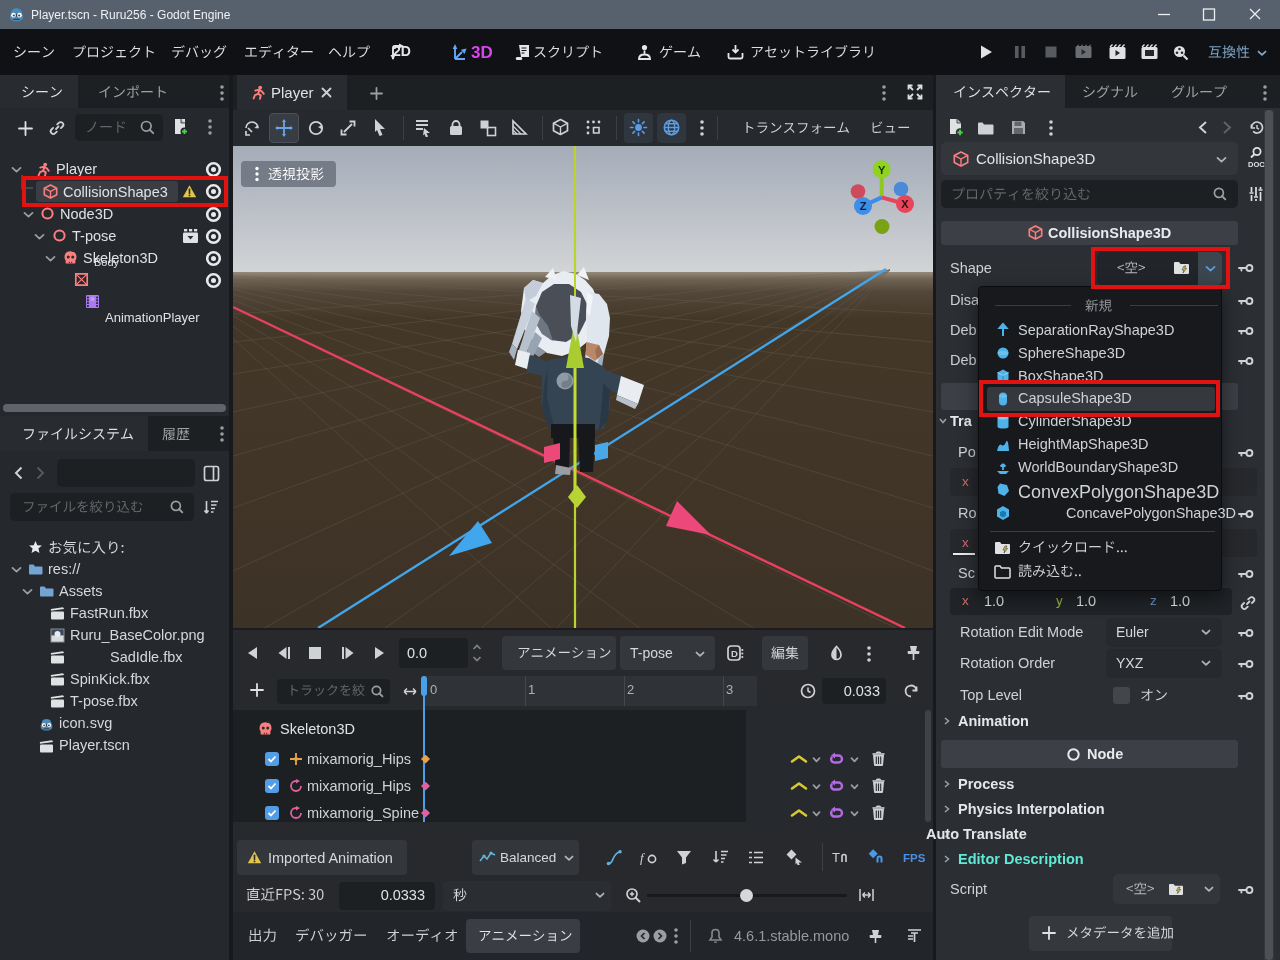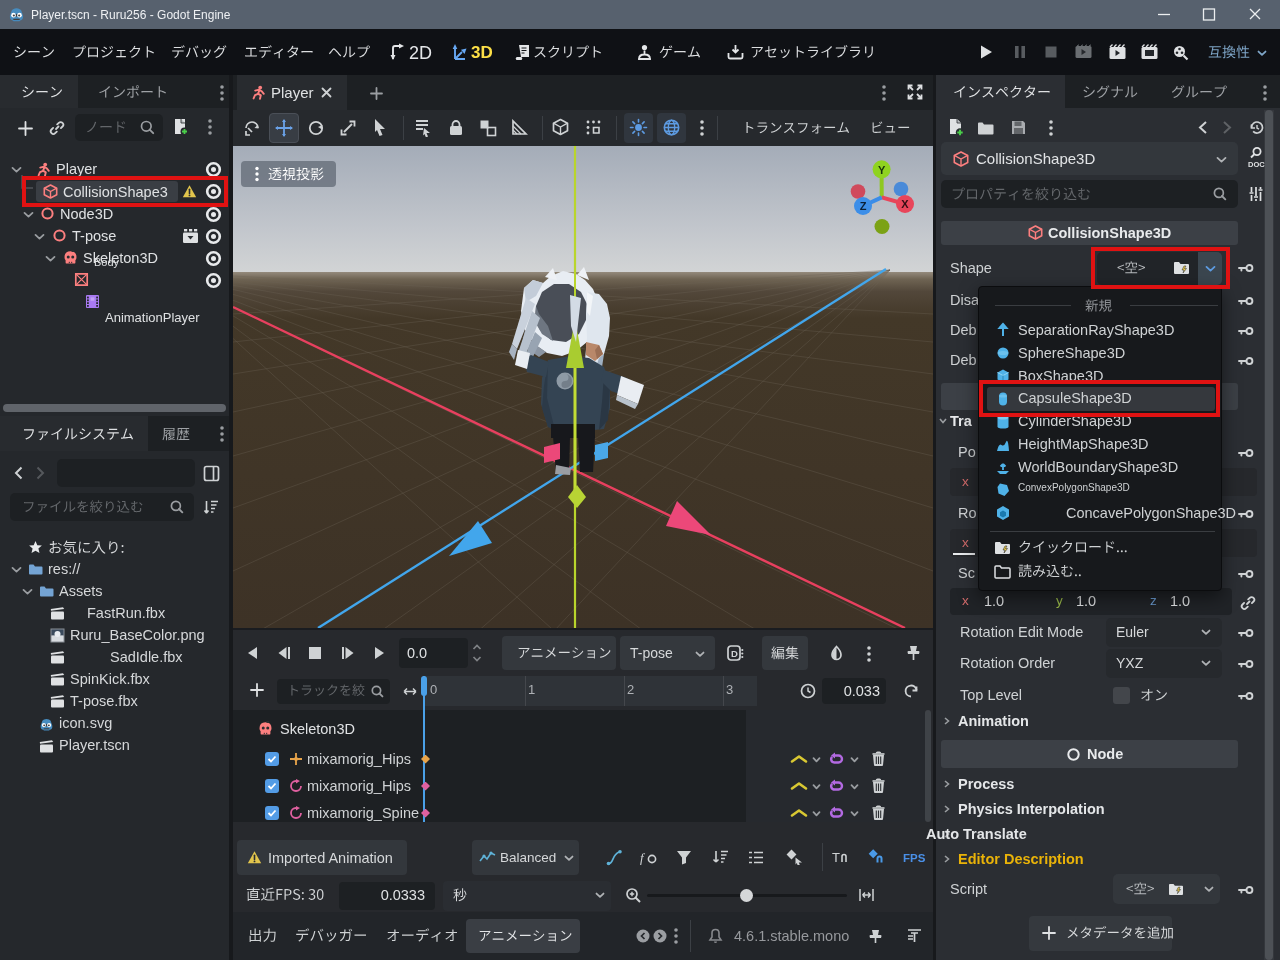--- a/index.html
+++ b/index.html
@@ -39,27 +39,27 @@
       <path transform="translate(0 15.1)" d="M2 -9.4Q2.3 -9.3 2.7 -9.3Q3 -9.3 3.2 -9.3H10.9Q11.2 -9.3 11.5 -9.3Q11.8 -9.3 12.1 -9.4V-8.1Q11.8 -8.2 11.5 -8.2Q11.2 -8.2 10.9 -8.2H3.2Q3 -8.2 2.7 -8.2Q2.3 -8.2 2 -8.1ZM6.4 -1.1V-8.7H7.6V-1.1ZM1.2 -1.8Q1.5 -1.8 1.8 -1.8Q2.1 -1.7 2.4 -1.7H11.7Q12 -1.7 12.3 -1.8Q12.6 -1.8 12.8 -1.8V-0.6Q12.5 -0.6 12.2 -0.6Q11.9 -0.6 11.7 -0.6H2.4Q2.1 -0.6 1.8 -0.6Q1.5 -0.6 1.2 -0.6Z M16.8 -10.2Q17.2 -10.2 17.5 -10.2Q17.8 -10.2 18.1 -10.2Q18.4 -10.2 18.8 -10.2Q19.3 -10.2 19.9 -10.2Q20.6 -10.2 21.2 -10.2Q21.8 -10.2 22.2 -10.2Q22.7 -10.2 23 -10.2Q23.3 -10.2 23.6 -10.2Q24 -10.2 24.3 -10.2V-9.1Q24 -9.1 23.6 -9.1Q23.3 -9.1 23 -9.1Q22.7 -9.1 22.2 -9.1Q21.8 -9.1 21.2 -9.1Q20.6 -9.1 20 -9.1Q19.3 -9.1 18.9 -9.1Q18.4 -9.1 18.1 -9.1Q17.8 -9.1 17.5 -9.1Q17.1 -9.1 16.8 -9.1ZM15.2 -6.7Q15.5 -6.7 15.8 -6.7Q16.1 -6.6 16.4 -6.6Q16.6 -6.6 17.1 -6.6Q17.7 -6.6 18.4 -6.6Q19.2 -6.6 20.1 -6.6Q21 -6.6 21.9 -6.6Q22.8 -6.6 23.6 -6.6Q24.3 -6.6 24.9 -6.6Q25.4 -6.6 25.6 -6.6Q25.8 -6.6 26.1 -6.7Q26.4 -6.7 26.7 -6.7V-5.6Q26.4 -5.6 26.1 -5.6Q25.8 -5.6 25.6 -5.6Q25.4 -5.6 24.9 -5.6Q24.3 -5.6 23.6 -5.6Q22.8 -5.6 21.9 -5.6Q21 -5.6 20.1 -5.6Q19.2 -5.6 18.4 -5.6Q17.7 -5.6 17.1 -5.6Q16.6 -5.6 16.4 -5.6Q16.1 -5.6 15.8 -5.6Q15.5 -5.6 15.2 -5.6ZM21.8 -6.1Q21.8 -4.8 21.6 -3.7Q21.4 -2.6 20.9 -1.8Q20.7 -1.3 20.3 -0.8Q19.8 -0.4 19.3 0.1Q18.8 0.5 18.2 0.8L17.1 0Q18 -0.3 18.7 -0.9Q19.4 -1.4 19.8 -2.1Q20.3 -2.9 20.5 -4Q20.6 -5 20.6 -6.1ZM25 -11.4Q25.2 -11.1 25.4 -10.8Q25.6 -10.4 25.8 -10.1Q26 -9.7 26.1 -9.5L25.4 -9.1Q25.2 -9.5 24.9 -10.1Q24.5 -10.7 24.3 -11.1ZM26.5 -11.9Q26.7 -11.7 26.9 -11.3Q27.2 -11 27.4 -10.6Q27.6 -10.3 27.7 -10L27 -9.7Q26.7 -10.2 26.4 -10.7Q26.1 -11.2 25.8 -11.6Z M29.7 -3.6Q30.6 -3.8 31.6 -4.2Q32.5 -4.6 33.4 -5Q34.2 -5.4 34.8 -5.7Q35.4 -6.1 36 -6.6Q36.7 -7.1 37.2 -7.6Q37.7 -8.1 38.1 -8.6L39 -7.7Q38.6 -7.3 38 -6.8Q37.4 -6.3 36.7 -5.7Q36 -5.2 35.2 -4.8Q34.8 -4.5 34.2 -4.2Q33.6 -3.9 33 -3.6Q32.3 -3.3 31.6 -3.1Q30.9 -2.8 30.2 -2.6ZM34.6 -5.1 35.8 -5.4V-0.1Q35.8 0.1 35.8 0.3Q35.8 0.6 35.8 0.8Q35.8 1 35.9 1.1H34.6Q34.6 1 34.6 0.8Q34.6 0.6 34.6 0.3Q34.6 0.1 34.6 -0.1Z M47.8 -6.4Q48.5 -6 49.2 -5.5Q50 -5.1 50.7 -4.6Q51.4 -4 52.1 -3.6Q52.8 -3.1 53.3 -2.6L52.5 -1.7Q52 -2.1 51.3 -2.6Q50.7 -3.2 49.9 -3.7Q49.2 -4.2 48.4 -4.7Q47.7 -5.2 47.1 -5.6ZM54.2 -9Q54.1 -8.8 54 -8.6Q54 -8.4 53.9 -8.2Q53.7 -7.5 53.3 -6.7Q53 -5.9 52.5 -5Q52 -4.2 51.4 -3.4Q50.4 -2.3 49 -1.2Q47.6 -0.1 45.6 0.6L44.6 -0.3Q45.9 -0.7 47 -1.3Q48.1 -1.8 48.9 -2.6Q49.8 -3.3 50.4 -4Q50.9 -4.7 51.4 -5.4Q51.8 -6.2 52.2 -7Q52.5 -7.7 52.7 -8.4H47.5L47.9 -9.4H52.4Q52.7 -9.4 52.9 -9.4Q53.1 -9.5 53.3 -9.5ZM49.5 -11Q49.3 -10.7 49.2 -10.4Q49 -10.1 48.9 -9.9Q48.5 -9.1 47.8 -8.2Q47.1 -7.3 46.2 -6.4Q45.3 -5.5 44.2 -4.7L43.3 -5.4Q44.5 -6.2 45.4 -7.1Q46.3 -7.9 46.9 -8.8Q47.5 -9.7 47.8 -10.3Q47.9 -10.5 48 -10.8Q48.2 -11.1 48.2 -11.4Z M57.4 -6.1Q57.6 -6 57.9 -6Q58.3 -6 58.6 -6Q59 -6 59.4 -6Q59.6 -6 60.1 -6Q60.5 -6 61.2 -6Q61.8 -6 62.5 -6Q63.2 -6 63.9 -6Q64.6 -6 65.3 -6Q65.9 -6 66.4 -6Q66.8 -6 67.1 -6Q67.6 -6 68 -6Q68.3 -6 68.6 -6.1V-4.7Q68.3 -4.7 67.9 -4.7Q67.5 -4.8 67.1 -4.8Q66.8 -4.8 66.4 -4.8Q65.9 -4.8 65.3 -4.8Q64.6 -4.8 63.9 -4.8Q63.2 -4.8 62.5 -4.8Q61.8 -4.8 61.2 -4.8Q60.5 -4.8 60.1 -4.8Q59.6 -4.8 59.4 -4.8Q58.8 -4.8 58.3 -4.7Q57.8 -4.7 57.4 -4.7Z" fill="#dcdee0"></path>
     </svg></div>
 <div class="ab" style="left:328px;top:41.6px"><svg width="43.0" height="20" viewBox="0 0 43.0 20">
       <path transform="translate(0 15.1)" d="M0.9 -3.9Q1.1 -4.2 1.4 -4.4Q1.6 -4.6 1.9 -4.9Q2.1 -5.1 2.4 -5.5Q2.8 -5.9 3.2 -6.4Q3.5 -6.8 3.9 -7.3Q4.3 -7.8 4.6 -8.1Q5.2 -8.8 5.7 -8.9Q6.3 -9 7 -8.3Q7.4 -7.9 7.9 -7.4Q8.4 -6.8 8.9 -6.3Q9.4 -5.8 9.9 -5.3Q10.3 -4.8 10.9 -4.2Q11.5 -3.6 12.1 -2.9Q12.7 -2.2 13.3 -1.7L12.3 -0.7Q11.8 -1.3 11.3 -1.9Q10.7 -2.6 10.2 -3.2Q9.6 -3.8 9.2 -4.3Q8.9 -4.6 8.5 -5.1Q8.1 -5.5 7.7 -5.9Q7.4 -6.3 7 -6.6Q6.7 -7 6.5 -7.2Q6.1 -7.6 5.8 -7.6Q5.6 -7.5 5.2 -7.1Q4.9 -6.8 4.6 -6.4Q4.3 -6 3.9 -5.5Q3.6 -5.1 3.3 -4.7Q3 -4.2 2.7 -4Q2.5 -3.7 2.3 -3.4Q2.1 -3.1 1.9 -2.9Z M21.3 -0.3Q21.4 -0.5 21.4 -0.7Q21.4 -0.9 21.4 -1.1Q21.4 -1.2 21.4 -1.7Q21.4 -2.2 21.4 -2.9Q21.4 -3.6 21.4 -4.4Q21.4 -5.2 21.4 -6Q21.4 -6.8 21.4 -7.5Q21.4 -8.2 21.4 -8.8Q21.4 -9.3 21.4 -9.5Q21.4 -9.9 21.4 -10.1Q21.4 -10.4 21.4 -10.5H22.6Q22.6 -10.4 22.6 -10.1Q22.6 -9.9 22.6 -9.5Q22.6 -9.3 22.6 -8.8Q22.6 -8.3 22.6 -7.6Q22.6 -6.9 22.6 -6.1Q22.6 -5.2 22.6 -4.5Q22.6 -3.7 22.6 -3Q22.6 -2.4 22.6 -1.9Q22.6 -1.5 22.6 -1.4Q23.2 -1.7 24 -2.2Q24.7 -2.7 25.4 -3.4Q26.1 -4 26.7 -4.8L27.3 -3.9Q26.7 -3.1 25.9 -2.3Q25.1 -1.6 24.2 -1Q23.4 -0.4 22.6 0Q22.4 0.1 22.3 0.2Q22.2 0.3 22.1 0.3ZM14.9 -0.4Q15.8 -1 16.4 -1.9Q17 -2.8 17.4 -3.8Q17.5 -4.3 17.6 -5Q17.7 -5.7 17.7 -6.5Q17.8 -7.3 17.8 -8.1Q17.8 -8.9 17.8 -9.4Q17.8 -9.8 17.7 -10Q17.7 -10.2 17.7 -10.5H19Q19 -10.4 18.9 -10.2Q18.9 -10.1 18.9 -9.9Q18.9 -9.7 18.9 -9.5Q18.9 -8.9 18.9 -8.1Q18.9 -7.3 18.8 -6.4Q18.8 -5.6 18.7 -4.8Q18.6 -4 18.5 -3.5Q18.2 -2.4 17.5 -1.4Q16.9 -0.4 16 0.3Z M39.3 -10.1Q39.3 -9.7 39.5 -9.4Q39.8 -9.1 40.2 -9.1Q40.6 -9.1 40.9 -9.4Q41.1 -9.7 41.1 -10.1Q41.1 -10.4 40.9 -10.7Q40.6 -11 40.2 -11Q39.8 -11 39.5 -10.7Q39.3 -10.4 39.3 -10.1ZM38.6 -10.1Q38.6 -10.5 38.8 -10.8Q39.1 -11.2 39.4 -11.4Q39.8 -11.6 40.2 -11.6Q40.6 -11.6 41 -11.4Q41.3 -11.2 41.6 -10.8Q41.8 -10.5 41.8 -10.1Q41.8 -9.6 41.6 -9.3Q41.3 -8.9 41 -8.7Q40.6 -8.5 40.2 -8.5Q39.8 -8.5 39.4 -8.7Q39.1 -8.9 38.8 -9.3Q38.6 -9.6 38.6 -10.1ZM39.8 -9.1Q39.8 -9 39.7 -8.8Q39.7 -8.6 39.6 -8.4Q39.5 -7.9 39.3 -7.2Q39.2 -6.5 38.9 -5.8Q38.6 -5.1 38.3 -4.5Q38 -3.8 37.5 -3.3Q36.9 -2.4 36.1 -1.7Q35.3 -1 34.3 -0.5Q33.3 0.1 32 0.5L31.1 -0.6Q32.4 -0.9 33.4 -1.4Q34.5 -1.9 35.2 -2.5Q36 -3.2 36.5 -3.9Q37 -4.6 37.4 -5.4Q37.8 -6.2 38 -7Q38.3 -7.8 38.4 -8.5Q38.2 -8.5 37.6 -8.5Q37.1 -8.5 36.3 -8.5Q35.6 -8.5 34.8 -8.5Q34 -8.5 33.2 -8.5Q32.5 -8.5 32 -8.5Q31.4 -8.5 31.2 -8.5Q30.8 -8.5 30.4 -8.5Q30.1 -8.5 29.8 -8.4V-9.7Q30 -9.7 30.3 -9.6Q30.5 -9.6 30.7 -9.6Q31 -9.6 31.2 -9.6Q31.4 -9.6 31.8 -9.6Q32.3 -9.6 32.8 -9.6Q33.4 -9.6 34.1 -9.6Q34.8 -9.6 35.5 -9.6Q36.1 -9.6 36.7 -9.6Q37.3 -9.6 37.7 -9.6Q38.1 -9.6 38.2 -9.6Q38.4 -9.6 38.6 -9.6Q38.8 -9.6 39 -9.7Z" fill="#dcdee0"></path>
     </svg></div>
 <svg class="ab" style="left:390px;top:43px" width="17" height="18" viewBox="0 0 17 18">
     <path d="M3 16V5Q3 3 5 3H10" fill="none" stroke="#e4e6e8" stroke-width="1.9"></path>
     <path d="M9 0.5 14 3 9 5.5Z" fill="#e4e6e8"></path>
     <path d="M0.5 12 3 17 5.5 12Z" fill="#e4e6e8"></path>
   </svg>
-<div class="t" style="left:409px;top:44.2px;font-size:18px;color:#e4e6e8;font-weight:400;">2D</div>
+<div class="t" style="left:393px;top:44.2px;font-size:14px;color:#e4e6e8;font-weight:700;">2D</div>
 <svg class="ab" style="left:452px;top:43px" width="17" height="18" viewBox="0 0 17 18">
     <path d="M3 16 3 5M3 16 13 16M3 16 10 9" fill="none" stroke="#67a8f4" stroke-width="1.9"></path>
     <path d="M0.7 6 3 1 5.3 6Z" fill="#67a8f4"></path>
     <path d="M9 6.8 14.5 5.5 12.5 11Z" fill="#67a8f4"></path>
   </svg>
-<div class="t" style="left:471px;top:44.2px;font-size:17px;color:#fde047;font-weight:600;">3D</div>
+<div class="t" style="left:471px;top:44.2px;font-size:17px;color:#d946ef;font-weight:600;">3D</div>
 <svg class="ab" style="left:515px;top:44px" width="16" height="17" viewBox="0 0 16 17">
     <path d="M4 1H14V13H6Z" fill="#e4e6e8"></path>
     <path d="M2 16Q0.8 16 0.8 14.5 0.8 13 2 13H6Q7.2 13 7.2 14.5 7.2 16 6 16Z" fill="#e4e6e8"></path>
     <path d="M6.5 4h5M6.5 6.5h5M6.5 9h3" stroke="#101214" stroke-width="1.1"></path>
   </svg>
 <div class="ab" style="left:533px;top:41.6px"><svg width="71.0" height="20" viewBox="0 0 71.0 20">
       <path transform="translate(0 15.1)" d="M11.2 -9.4Q11.1 -9.3 11 -9.1Q10.9 -8.9 10.9 -8.8Q10.6 -8.1 10.1 -7.2Q9.7 -6.4 9.2 -5.6Q8.6 -4.8 8.1 -4.1Q7.3 -3.3 6.4 -2.4Q5.4 -1.6 4.4 -0.9Q3.4 -0.2 2.3 0.3L1.4 -0.6Q2.5 -1.1 3.6 -1.7Q4.6 -2.4 5.5 -3.2Q6.4 -4 7.2 -4.8Q7.6 -5.3 8.1 -6Q8.6 -6.7 8.9 -7.4Q9.3 -8.1 9.5 -8.7Q9.4 -8.7 9 -8.7Q8.5 -8.7 8 -8.7Q7.4 -8.7 6.8 -8.7Q6.1 -8.7 5.6 -8.7Q5 -8.7 4.6 -8.7Q4.2 -8.7 4 -8.7Q3.8 -8.7 3.5 -8.7Q3.2 -8.7 2.9 -8.6Q2.7 -8.6 2.6 -8.6V-9.9Q2.7 -9.9 3 -9.8Q3.2 -9.8 3.5 -9.8Q3.8 -9.8 4 -9.8Q4.2 -9.8 4.6 -9.8Q5 -9.8 5.6 -9.8Q6.1 -9.8 6.7 -9.8Q7.4 -9.8 7.9 -9.8Q8.5 -9.8 8.9 -9.8Q9.3 -9.8 9.4 -9.8Q9.8 -9.8 10.1 -9.8Q10.3 -9.9 10.5 -9.9ZM8.2 -4.9Q8.8 -4.4 9.4 -3.8Q10 -3.2 10.6 -2.6Q11.2 -2 11.7 -1.5Q12.2 -0.9 12.6 -0.5L11.6 0.4Q11.1 -0.3 10.4 -1.1Q9.7 -1.8 9 -2.6Q8.2 -3.4 7.4 -4.1Z M26.2 -8.8Q26.1 -8.6 26 -8.4Q25.9 -8.2 25.9 -8Q25.7 -7.3 25.4 -6.5Q25 -5.6 24.5 -4.8Q24 -4 23.4 -3.2Q22.4 -2 21.1 -1.1Q19.8 -0.1 17.8 0.6L16.8 -0.3Q18.1 -0.7 19.1 -1.2Q20.1 -1.8 21 -2.4Q21.8 -3.1 22.4 -3.8Q23 -4.5 23.4 -5.2Q23.8 -6 24.2 -6.8Q24.5 -7.5 24.6 -8.2H19.4L19.9 -9.2Q20.1 -9.2 20.5 -9.2Q21 -9.2 21.6 -9.2Q22.2 -9.2 22.8 -9.2Q23.4 -9.2 23.8 -9.2Q24.2 -9.2 24.4 -9.2Q24.6 -9.2 24.9 -9.2Q25.1 -9.3 25.3 -9.3ZM21.5 -10.9Q21.3 -10.6 21.2 -10.3Q21 -10 20.9 -9.8Q20.5 -9 19.9 -8.1Q19.2 -7.2 18.4 -6.4Q17.5 -5.5 16.4 -4.7L15.4 -5.5Q16.3 -6 17 -6.6Q17.7 -7.2 18.3 -7.9Q18.8 -8.5 19.2 -9.1Q19.6 -9.7 19.8 -10.2Q19.9 -10.4 20 -10.7Q20.2 -11 20.2 -11.3Z M38.9 -10.6Q38.8 -10.4 38.8 -10.1Q38.8 -9.8 38.8 -9.4Q38.8 -9.1 38.8 -8.7Q38.8 -8.3 38.8 -7.8Q38.8 -7.4 38.8 -7.1Q38.8 -5.9 38.7 -5Q38.6 -4.1 38.5 -3.5Q38.3 -2.9 38 -2.4Q37.7 -1.9 37.3 -1.5Q36.9 -0.9 36.3 -0.5Q35.7 -0.1 35.1 0.1Q34.5 0.4 34 0.6L33.1 -0.4Q34.1 -0.6 34.9 -1.1Q35.8 -1.5 36.5 -2.3Q36.8 -2.7 37.1 -3.1Q37.3 -3.6 37.4 -4.2Q37.5 -4.7 37.6 -5.5Q37.6 -6.2 37.6 -7.2Q37.6 -7.5 37.6 -7.9Q37.6 -8.3 37.6 -8.7Q37.6 -9.2 37.6 -9.4Q37.6 -9.8 37.6 -10.1Q37.6 -10.4 37.5 -10.6ZM32.4 -10.5Q32.3 -10.3 32.3 -10Q32.3 -9.8 32.3 -9.5Q32.3 -9.4 32.3 -9.1Q32.3 -8.7 32.3 -8.2Q32.3 -7.8 32.3 -7.2Q32.3 -6.7 32.3 -6.2Q32.3 -5.7 32.3 -5.3Q32.3 -5 32.3 -4.8Q32.3 -4.6 32.3 -4.3Q32.3 -4 32.4 -3.8H31.1Q31.1 -3.9 31.1 -4.2Q31.1 -4.5 31.1 -4.8Q31.1 -5 31.1 -5.4Q31.1 -5.7 31.1 -6.2Q31.1 -6.7 31.1 -7.2Q31.1 -7.8 31.1 -8.2Q31.1 -8.7 31.1 -9.1Q31.1 -9.4 31.1 -9.5Q31.1 -9.7 31.1 -10Q31.1 -10.3 31.1 -10.5Z M53.3 -10.1Q53.3 -9.7 53.5 -9.4Q53.8 -9.1 54.2 -9.1Q54.6 -9.1 54.9 -9.4Q55.1 -9.7 55.1 -10.1Q55.1 -10.4 54.9 -10.7Q54.6 -11 54.2 -11Q53.8 -11 53.5 -10.7Q53.3 -10.4 53.3 -10.1ZM52.6 -10.1Q52.6 -10.5 52.8 -10.8Q53.1 -11.2 53.4 -11.4Q53.8 -11.6 54.2 -11.6Q54.6 -11.6 55 -11.4Q55.3 -11.2 55.6 -10.8Q55.8 -10.5 55.8 -10.1Q55.8 -9.6 55.6 -9.3Q55.3 -8.9 55 -8.7Q54.6 -8.5 54.2 -8.5Q53.8 -8.5 53.4 -8.7Q53.1 -8.9 52.8 -9.3Q52.6 -9.6 52.6 -10.1ZM53.8 -9.1Q53.8 -9 53.7 -8.8Q53.7 -8.6 53.6 -8.4Q53.5 -7.9 53.3 -7.2Q53.2 -6.5 52.9 -5.8Q52.6 -5.1 52.3 -4.5Q52 -3.8 51.5 -3.3Q50.9 -2.4 50.1 -1.7Q49.3 -1 48.3 -0.5Q47.3 0.1 46 0.5L45.1 -0.6Q46.4 -0.9 47.4 -1.4Q48.5 -1.9 49.2 -2.5Q50 -3.2 50.5 -3.9Q51 -4.6 51.4 -5.4Q51.8 -6.2 52 -7Q52.3 -7.8 52.4 -8.5Q52.2 -8.5 51.6 -8.5Q51.1 -8.5 50.3 -8.5Q49.6 -8.5 48.8 -8.5Q48 -8.5 47.2 -8.5Q46.5 -8.5 46 -8.5Q45.4 -8.5 45.2 -8.5Q44.8 -8.5 44.4 -8.5Q44.1 -8.5 43.8 -8.4V-9.7Q44 -9.7 44.3 -9.6Q44.5 -9.6 44.7 -9.6Q45 -9.6 45.2 -9.6Q45.4 -9.6 45.8 -9.6Q46.3 -9.6 46.8 -9.6Q47.4 -9.6 48.1 -9.6Q48.8 -9.6 49.5 -9.6Q50.1 -9.6 50.7 -9.6Q51.3 -9.6 51.7 -9.6Q52.1 -9.6 52.2 -9.6Q52.4 -9.6 52.6 -9.6Q52.8 -9.6 53 -9.7Z M60.7 -1.2Q60.7 -1.4 60.7 -2Q60.7 -2.6 60.7 -3.4Q60.7 -4.3 60.7 -5.2Q60.7 -6.1 60.7 -6.9Q60.7 -7.8 60.7 -8.4Q60.7 -9.1 60.7 -9.4Q60.7 -9.7 60.7 -10.1Q60.7 -10.5 60.6 -10.8H62Q61.9 -10.5 61.9 -10.1Q61.9 -9.7 61.9 -9.4Q61.9 -8.8 61.9 -8.1Q61.9 -7.3 61.9 -6.4Q61.9 -5.6 61.9 -4.7Q61.9 -3.9 61.9 -3.2Q61.9 -2.4 61.9 -1.9Q61.9 -1.4 61.9 -1.2Q61.9 -1 61.9 -0.7Q61.9 -0.4 61.9 -0.1Q62 0.2 62 0.4H60.6Q60.7 0.1 60.7 -0.4Q60.7 -0.8 60.7 -1.2ZM61.6 -7.2Q62.3 -7 63.2 -6.7Q64 -6.4 64.9 -6.1Q65.7 -5.7 66.5 -5.4Q67.3 -5.1 67.9 -4.8L67.4 -3.6Q66.8 -3.9 66 -4.3Q65.3 -4.6 64.5 -4.9Q63.7 -5.2 63 -5.5Q62.2 -5.7 61.6 -5.9Z" fill="#dcdee0"></path>
     </svg></div>
 <svg class="ab" style="left:636px;top:44px" width="17" height="16" viewBox="0 0 17 16">
     <circle cx="8.5" cy="3.6" r="2.6" fill="#e4e6e8"></circle>
@@ -309,21 +309,21 @@
     <path d="M2.5 4.94 6.5 8.58 10.5 4.94" fill="none" stroke="#9a9da1" stroke-width="1.8" stroke-linecap="round" stroke-linejoin="round"></path>
   </svg>
 <svg class="ab" style="left:39px;top:584px" width="15" height="15" viewBox="0 0 15 15">
     <path d="M1 3.5Q1 2.5 2 2.5H5.5L7 4.5H13.5Q14.5 4.5 14.5 5.5V11.5Q14.5 12.5 13.5 12.5H2Q1 12.5 1 11.5Z" fill="#74a4d4"></path>
   </svg>
 <div class="t" style="left:59px;top:584.0px;font-size:14.5px;color:#d6d8da;font-weight:400;">Assets</div>
 <svg class="ab" style="left:50px;top:606.0px" width="15" height="15" viewBox="0 0 15 15">
     <rect x="1" y="5.5" width="13" height="8" rx="1" fill="#dfe1e3"></rect>
     <path d="M1 4.8 0.8 3 13 1.2 14.2 3Z" fill="#dfe1e3"></path>
   </svg>
-<div class="t" style="left:70px;top:606.0px;font-size:14.5px;color:#d6d8da;font-weight:400;margin-left:17px;">FastRun.fbx</div>
+<div class="t" style="left:70px;top:606.0px;font-size:14.5px;color:#d6d8da;font-weight:400;">FastRun.fbx</div>
 <svg class="ab" style="left:50px;top:628px" width="15" height="15" viewBox="0 0 15 15">
     <rect x="0.5" y="0.5" width="14" height="14" fill="#8a8f96"></rect>
     <rect x="1.5" y="1.5" width="12" height="6" fill="#3a4a5c"></rect>
     <rect x="1.5" y="7.5" width="12" height="6" fill="#d8dce0"></rect>
     <circle cx="7.5" cy="6" r="3" fill="#e8ecf0"></circle>
   </svg>
 <div class="t" style="left:70px;top:628.0px;font-size:14.5px;color:#d6d8da;font-weight:400;">Ruru_BaseColor.png</div>
 <svg class="ab" style="left:50px;top:650.0px" width="15" height="15" viewBox="0 0 15 15">
     <rect x="1" y="5.5" width="13" height="8" rx="1" fill="#dfe1e3"></rect>
     <path d="M1 4.8 0.8 3 13 1.2 14.2 3Z" fill="#dfe1e3"></path>
@@ -1079,21 +1079,21 @@
     <path d="M3 2 6.5 5 3 8" fill="none" stroke="#9a9da1" stroke-width="1.6"></path>
   </svg>
 <div class="t" style="left:958px;top:801.5px;font-size:14.5px;color:#e4e6e8;font-weight:600;">Physics Interpolation</div>
 <svg class="ab" style="left:942px;top:829px" width="10" height="10" viewBox="0 0 10 10">
     <path d="M3 2 6.5 5 3 8" fill="none" stroke="#9a9da1" stroke-width="1.6"></path>
   </svg>
 <div class="t" style="left:926px;top:826.5px;font-size:14.5px;color:#e4e6e8;font-weight:600;">Auto Translate</div>
 <svg class="ab" style="left:942px;top:854px" width="10" height="10" viewBox="0 0 10 10">
     <path d="M3 2 6.5 5 3 8" fill="none" stroke="#9a9da1" stroke-width="1.6"></path>
   </svg>
-<div class="t" style="left:958px;top:851.5px;font-size:14.5px;color:#eab308;font-weight:600;">Editor Description</div>
+<div class="t" style="left:958px;top:851.5px;font-size:14.5px;color:#5eead4;font-weight:600;">Editor Description</div>
 <div class="t" style="left:950px;top:881.5px;font-size:14.5px;color:#cfd2d4;font-weight:400;">Script</div>
 <div class="ab" style="left:1113px;top:874px;width:85px;height:30px;background:#33373c;border-radius:5px;border-top-right-radius:0;border-bottom-right-radius:0;"></div>
 <div class="ab" style="left:1126px;top:879.0px"><svg width="29.5" height="19" viewBox="0 0 29.5 19">
       <path transform="translate(0 14.6)" d="M7 -2 0.5 -4.5V-5.5L7 -8V-7L3.8 -5.8L1.8 -5V-5L3.8 -4.2L7 -3Z M13.7 -11.3H14.7V-9.3H13.7ZM13.7 -3.5H14.7V0.3H13.7ZM12.2 -9.1H13.2Q13.1 -8.2 12.9 -7.5Q12.7 -6.7 12.2 -6.2Q11.8 -5.6 11 -5.2Q10.2 -4.8 8.9 -4.5Q8.9 -4.6 8.8 -4.8Q8.7 -4.9 8.6 -5.1Q8.5 -5.2 8.4 -5.3Q9.5 -5.6 10.2 -5.9Q10.9 -6.2 11.3 -6.7Q11.7 -7.2 11.9 -7.8Q12.1 -8.4 12.2 -9.1ZM15.2 -9.2H16.2V-6.3Q16.2 -6.1 16.3 -6Q16.4 -5.9 16.8 -5.9Q16.9 -5.9 17.1 -5.9Q17.3 -5.9 17.6 -5.9Q17.9 -5.9 18.2 -5.9Q18.4 -5.9 18.5 -5.9Q18.7 -5.9 18.8 -6Q18.9 -6.1 19 -6.3Q19 -6.6 19 -7Q19.1 -7 19.3 -6.9Q19.5 -6.8 19.6 -6.8Q19.8 -6.7 19.9 -6.7Q19.9 -6 19.7 -5.7Q19.6 -5.3 19.3 -5.2Q19.1 -5.1 18.6 -5.1Q18.5 -5.1 18.2 -5.1Q18 -5.1 17.6 -5.1Q17.3 -5.1 17 -5.1Q16.8 -5.1 16.7 -5.1Q16.1 -5.1 15.8 -5.2Q15.4 -5.3 15.3 -5.5Q15.2 -5.8 15.2 -6.3ZM8.6 -9.9H20V-7.5H18.9V-9H9.6V-7.2H8.6ZM9.7 -3.9H19V-3H9.7ZM8.3 -0.3H20.2V0.7H8.3Z M21.5 -2V-3L24.7 -4.2L26.7 -5V-5L24.7 -5.8L21.5 -7V-8L28 -5.5V-4.5Z" fill="#b8bbbe"></path>
     </svg></div>
 <svg class="ab" style="left:1168px;top:882px" width="18" height="15" viewBox="0 0 18 15">
     <path d="M1 2.8Q1 1.9 1.9 1.9H5.5L6.9 3.7H14.1Q15 3.7 15 4.6V12.1Q15 13 14.1 13H1.9Q1 13 1 12.1Z" fill="#dfe1e3"></path>
     <path d="M10.3 5.2 8.5 8.8H10.3L9.4 11.6 12.6 7.5H10.8L12.1 5.2Z" fill="#e8c84a" stroke="#212428" stroke-width="0.5"></path>
   </svg>
 <div class="ab" style="left:1198px;top:874px;width:22px;height:30px;background:#33373c;border-radius:5px;border-top-left-radius:0;border-bottom-left-radius:0;"></div>
@@ -1148,21 +1148,21 @@
   </svg>
 <div class="t" style="z-index:41;left:1018px;top:437.0px;font-size:14.5px;color:#cfd2d4;font-weight:400;">HeightMapShape3D</div>
 <svg class="ab" style="left:996px;top:459.5px;z-index:41" width="14" height="16" viewBox="0 0 14 16">
     <path d="M1 11H13L10 14H4Z" fill="#4fb2e8"></path>
     <path d="M7 10V4M7 4 4.5 6.5M7 4 9.5 6.5" stroke="#4fb2e8" stroke-width="1.8" fill="none"></path>
   </svg>
 <div class="t" style="z-index:41;left:1018px;top:460.0px;font-size:14.5px;color:#cfd2d4;font-weight:400;">WorldBoundaryShape3D</div>
 <svg class="ab" style="left:996px;top:482px;z-index:41" width="14" height="16" viewBox="0 0 14 16">
     <path d="M4 1.5 11 3 13 9 8.5 14 2.5 11.5 1.5 5Z" fill="#4fb2e8"></path>
   </svg>
-<div class="t" style="z-index:41;left:1018px;top:482.5px;font-size:10px;color:#cfd2d4;font-weight:400;">ConvexPolygonShape3D</div>
+<div class="t" style="z-index:41;left:1018px;top:482.5px;font-size:18px;color:#cfd2d4;font-weight:400;">ConvexPolygonShape3D</div>
 <svg class="ab" style="left:996px;top:505px;z-index:41" width="14" height="16" viewBox="0 0 14 16">
     <path d="M7 1 13 4.5V11.5L7 15 1 11.5V4.5Z" fill="#4fb2e8"></path>
     <path d="M7 5.5 10 7.2V10.8L7 12.5 4 10.8V7.2Z" fill="#1a7ab0"></path>
   </svg>
 <div class="t" style="z-index:41;left:1018px;top:505.5px;font-size:14.5px;color:#cfd2d4;font-weight:400;margin-left:48px;">ConcavePolygonShape3D</div>
 <div class="ab" style="left:990px;top:531px;width:225px;height:1px;background:#3a3d41;z-index:40;"></div>
 <svg class="ab" style="left:994px;top:540px;z-index:41" width="19" height="16" viewBox="0 0 19 16">
     <path d="M1 3Q1 2 2 2H6L7.5 4H15Q16 4 16 5V13Q16 14 15 14H2Q1 14 1 13Z" fill="#dfe1e3"></path>
     <path d="M11 6 9 10H11L10 13 13.5 8.5H11.5L13 6Z" fill="#e8c84a" stroke="#17191c" stroke-width="0.5"></path>
   </svg>

